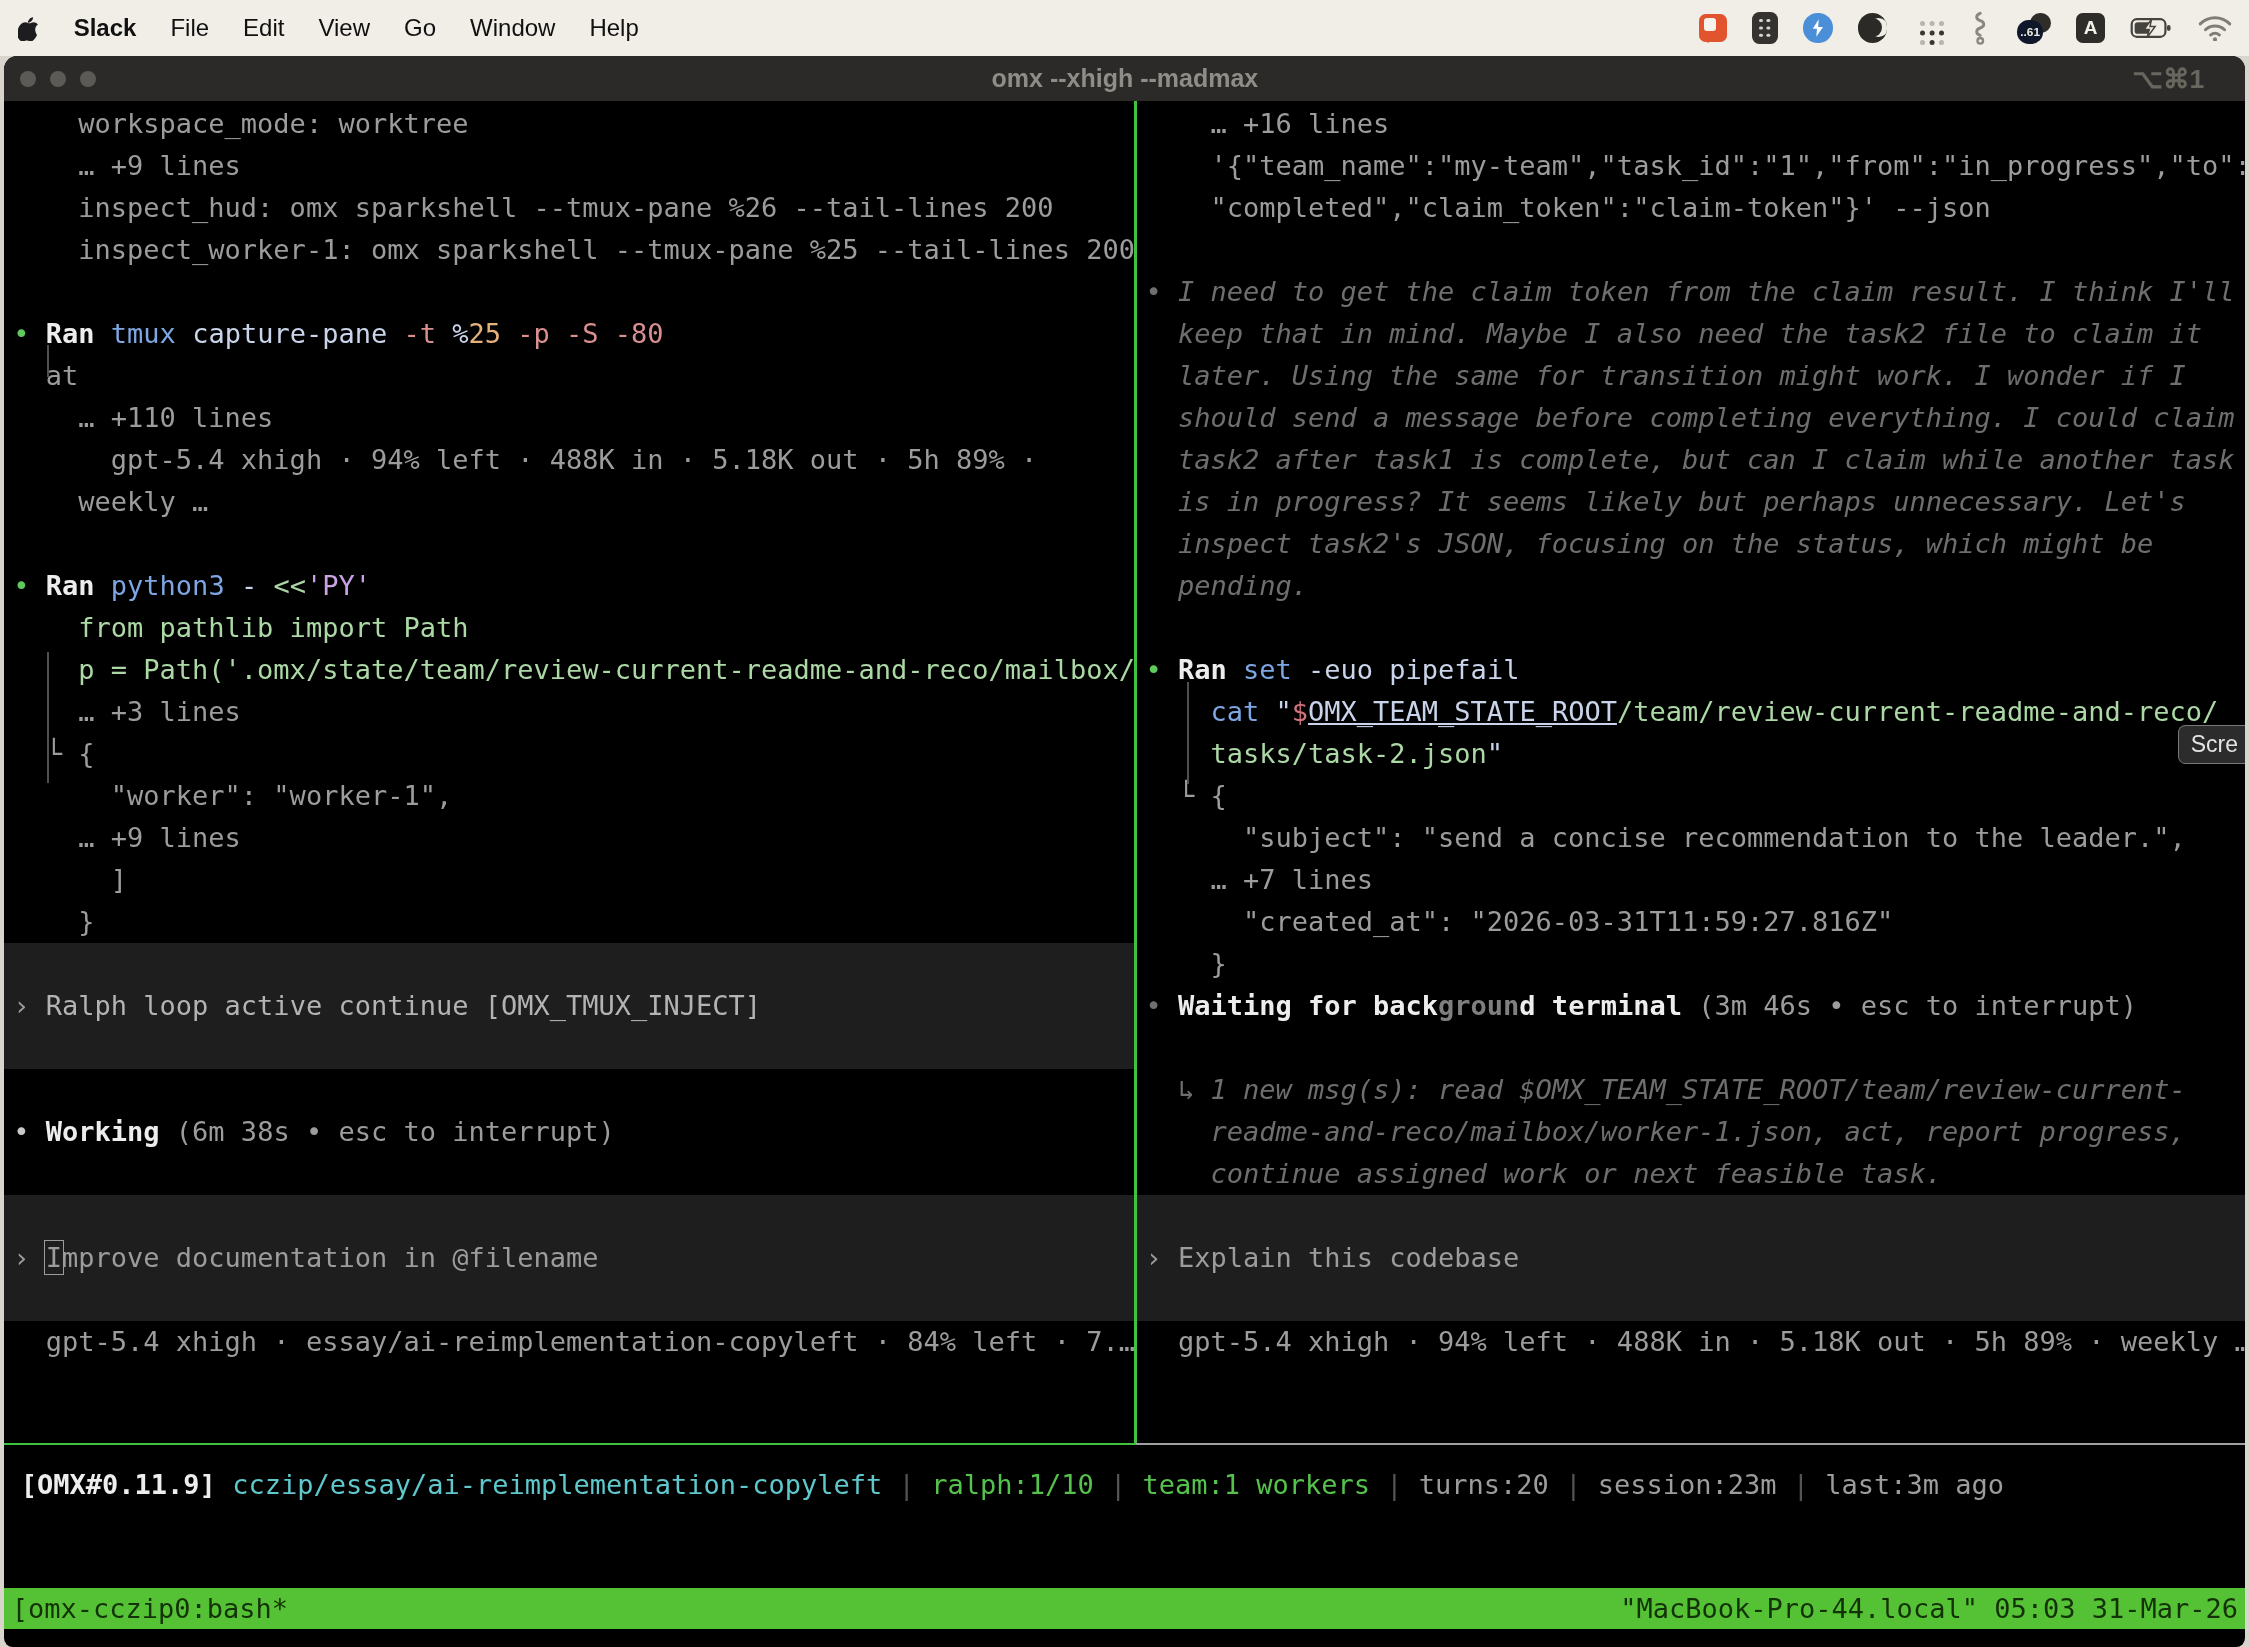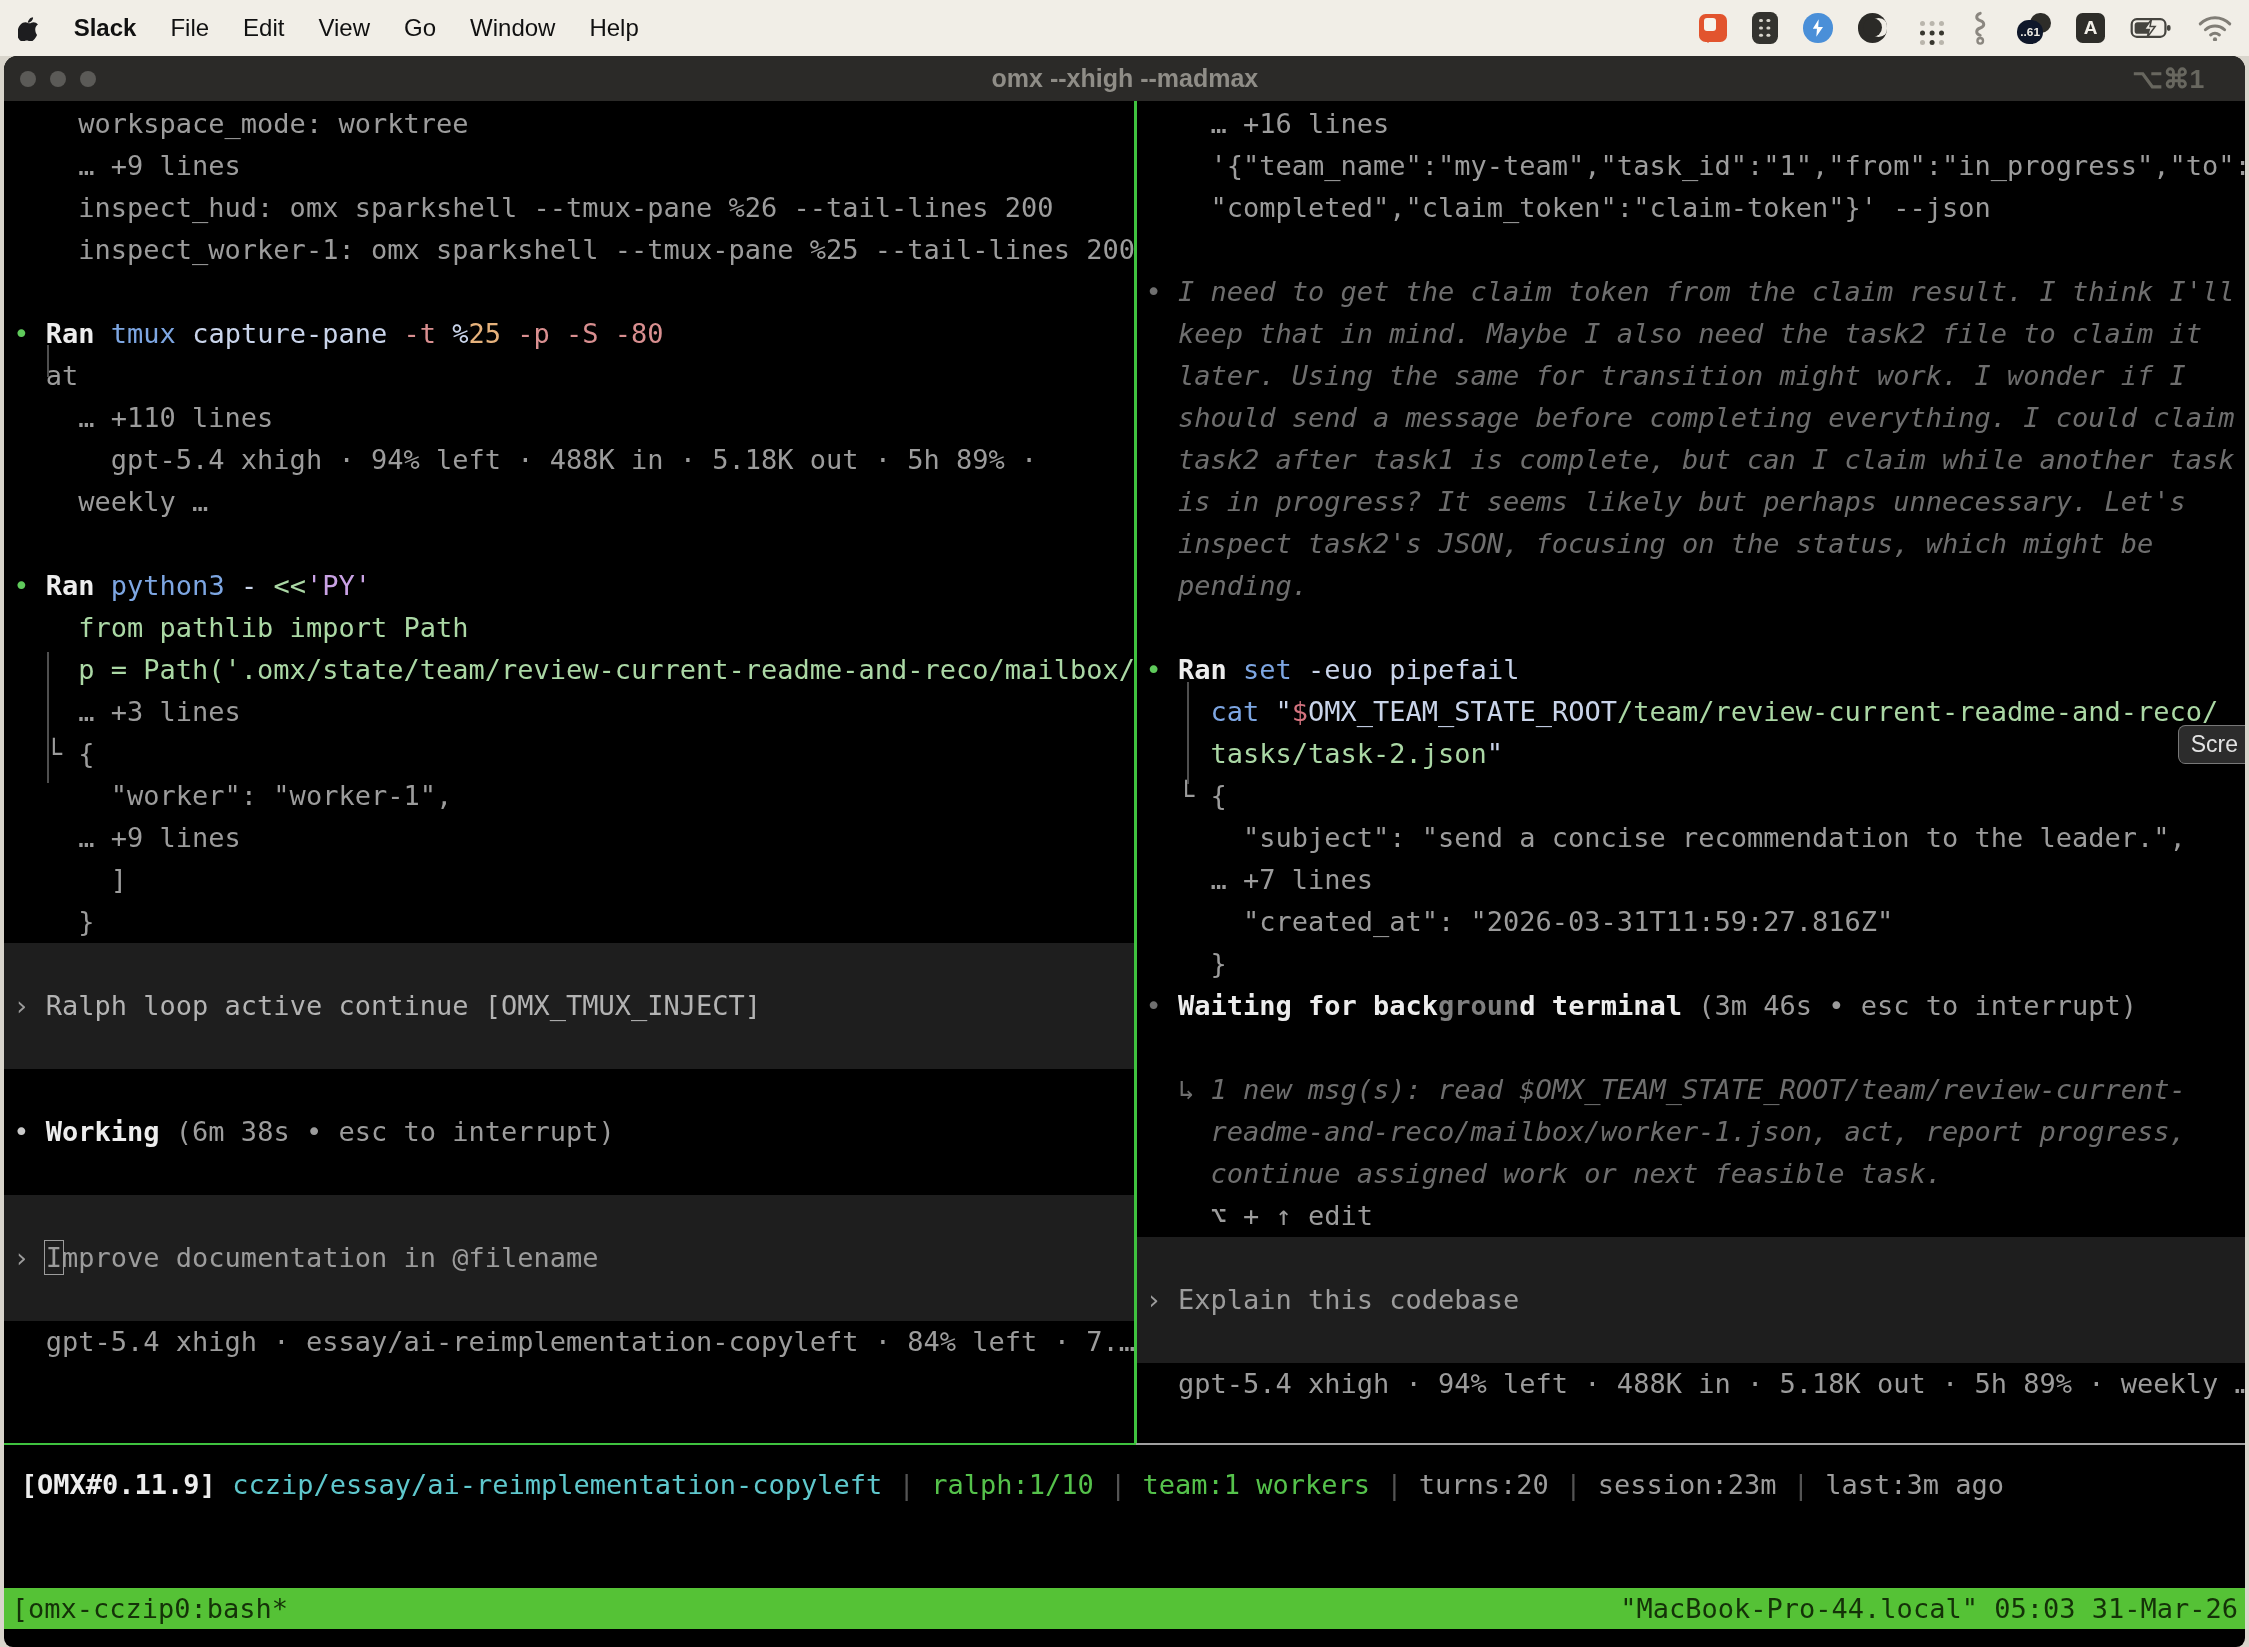--- a/index.html
+++ b/index.html
@@ -193,33 +193,32 @@
           <div class="trow"><span style="color: rgb(111, 111, 111);">• </span><span style="color: rgb(110, 110, 110); font-style: italic;">I need to get the claim token from the claim result. I think I'll</span></div>
           <div class="trow"><span style="color: rgb(110, 110, 110); font-style: italic;">  keep that in mind. Maybe I also need the task2 file to claim it</span></div>
           <div class="trow"><span style="color: rgb(110, 110, 110); font-style: italic;">  later. Using the same for transition might work. I wonder if I</span></div>
           <div class="trow"><span style="color: rgb(110, 110, 110); font-style: italic;">  should send a message before completing everything. I could claim</span></div>
           <div class="trow"><span style="color: rgb(110, 110, 110); font-style: italic;">  task2 after task1 is complete, but can I claim while another task</span></div>
           <div class="trow"><span style="color: rgb(110, 110, 110); font-style: italic;">  is in progress? It seems likely but perhaps unnecessary. Let's</span></div>
           <div class="trow"><span style="color: rgb(110, 110, 110); font-style: italic;">  inspect task2's JSON, focusing on the status, which might be</span></div>
           <div class="trow"><span style="color: rgb(110, 110, 110); font-style: italic;">  pending.</span></div>
           <div class="trow"></div>
           <div class="trow"><span style="color: rgb(95, 202, 91);">• </span><span style="color: rgb(237, 237, 237); font-weight: bold;">Ran</span><span style="color: rgb(156, 156, 156);"> </span><span style="color: rgb(125, 166, 226);">set</span><span style="color: rgb(201, 212, 234);"> -euo pipefail</span></div>
-          <div class="trow"><span style="color: rgb(156, 156, 156);">    </span><span style="color: rgb(125, 166, 226);">cat</span><span style="color: rgb(201, 212, 234);"> "</span><span style="color: rgb(212, 115, 127);">$</span><span style="color: rgb(201, 212, 234);">OMX_TEAM_STATE_ROOT</span><span style="color: rgb(171, 216, 165);">/team/review-current-readme-and-reco/</span></div>
+          <div class="trow"><span style="color: rgb(156, 156, 156);">    </span><span style="color: rgb(125, 166, 226);">cat</span><span style="color: rgb(201, 212, 234);"> "</span><span style="color: rgb(212, 115, 127);">$</span><span style="color: rgb(201, 212, 234); text-decoration: underline;">OMX_TEAM_STATE_ROOT</span><span style="color: rgb(171, 216, 165);">/team/review-current-readme-and-reco/</span></div>
           <div class="trow"><span style="color: rgb(156, 156, 156);">    </span><span style="color: rgb(171, 216, 165);">tasks/task-2.json</span><span style="color: rgb(201, 212, 234);">"</span></div>
           <div class="trow"><span style="color: rgb(156, 156, 156);">  └ {</span></div>
           <div class="trow"><span style="color: rgb(156, 156, 156);">      "subject": "send a concise recommendation to the leader.",</span></div>
           <div class="trow"><span style="color: rgb(156, 156, 156);">    … +7 lines</span></div>
           <div class="trow"><span style="color: rgb(156, 156, 156);">      "created_at": "2026-03-31T11:59:27.816Z"</span></div>
           <div class="trow"><span style="color: rgb(156, 156, 156);">    }</span></div>
           <div class="trow"><span style="color: rgb(111, 111, 111);">• </span><span style="color: rgb(237, 237, 237); font-weight: bold;">Waiting for back</span><span style="color: rgb(127, 127, 127); font-weight: bold; text-align: right;">groun</span><span style="color: rgb(237, 237, 237); font-weight: bold;">d terminal</span><span style="color: rgb(156, 156, 156);"> (3m 46s • esc to interrupt)</span></div>
           <div class="trow"></div>
           <div class="trow"><span style="color: rgb(110, 110, 110);">  ↳ </span><span style="color: rgb(110, 110, 110); font-style: italic;">1 new msg(s): read $OMX_TEAM_STATE_ROOT/team/review-current-</span></div>
           <div class="trow"><span style="color: rgb(110, 110, 110); font-style: italic;">    readme-and-reco/mailbox/worker-1.json, act, report progress,</span></div>
           <div class="trow"><span style="color: rgb(110, 110, 110); font-style: italic;">    continue assigned work or next feasible task.</span></div>
-          <div class="trow"><span style="color: rgb(156, 156, 156);">    ⌥ + ↑ edit</span></div>
           <div class="trow band"></div>
           <div class="trow band"><span style="color: rgb(156, 156, 156);">› </span><span style="color: rgb(156, 156, 156);">Explain this codebase</span></div>
           <div class="trow band"></div>
           <div class="trow"><span style="color: rgb(156, 156, 156);">  gpt-5.4 xhigh · 94% left · 488K in · 5.18K out · 5h 89% · weekly …</span></div>
         </div>
 
       <div class="guide" style="left:43px;top:244px;height:32px;"></div>
       <div class="guide" style="left:43px;top:551px;height:131px;"></div>
       <div class="guide" style="left:1183px;top:581px;height:102px;"></div>
 

